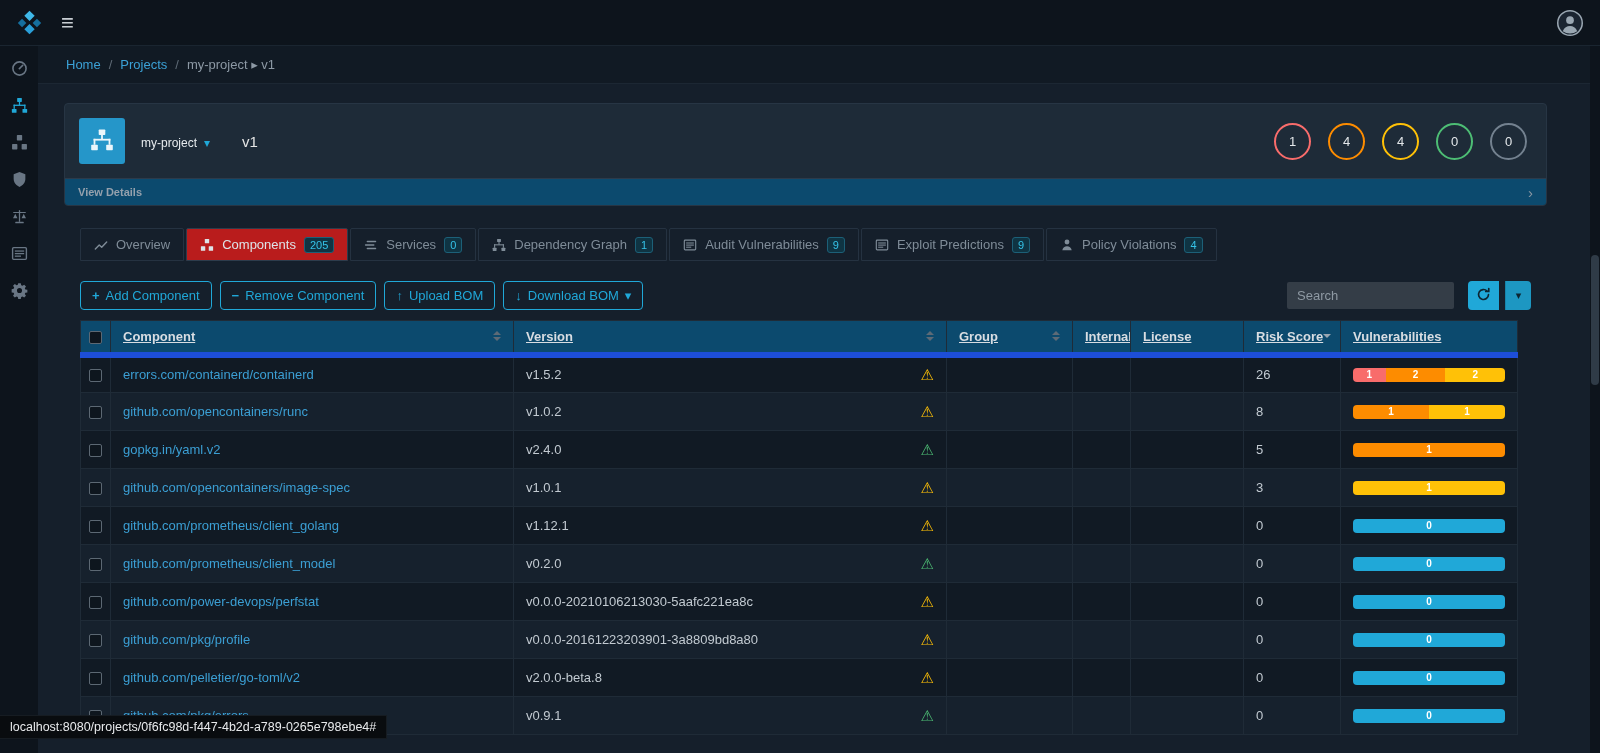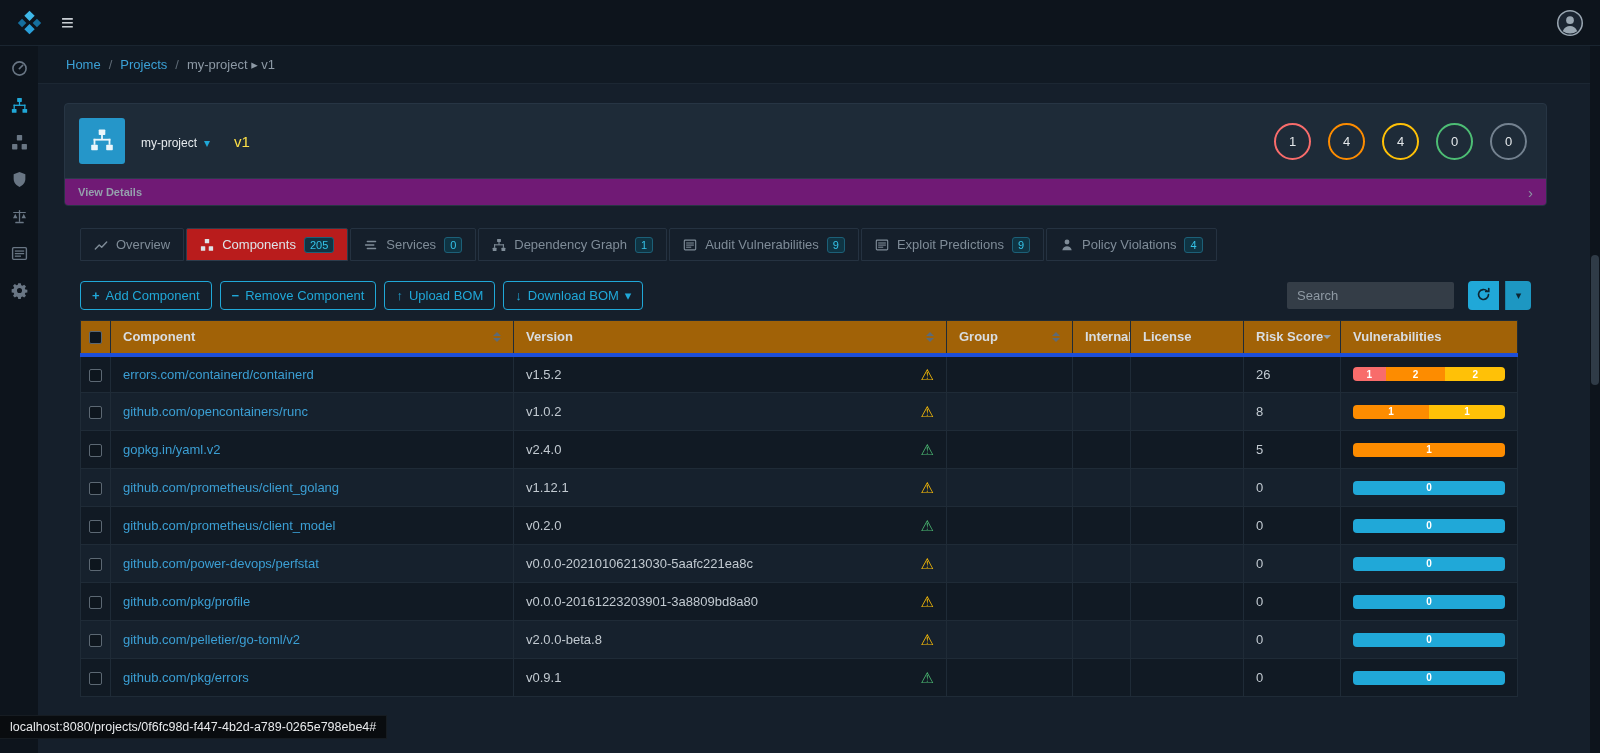--- a/index.html
+++ b/index.html
@@ -46,29 +46,29 @@
   .project-card { background:#1e2b38; border:1px solid #273544; border-radius:4px; overflow:hidden; }
   .pc-main { height:74px; display:flex; align-items:center; padding:0 14px; }
   .pc-icon {
     width:46px; height:46px; background:#2596c9; border-radius:3px;
     display:flex; align-items:center; justify-content:center; color:#eaf6fb;
   }
   .pc-icon svg { width:24px; height:24px; }
   .pc-title { display:flex; align-items:baseline; margin-left:16px; }
   .pname { color:#e7ebee; font-size:12px; font-weight:500; cursor:pointer; }
   .pcaret { color:#20a8d8; font-size:12px; margin-left:7px; cursor:pointer; }
-  .pver { color:#fde047; font-size:15px; margin-left:24px; }
+  .pver { color:#e5e5e5; font-size:15px; margin-left:32px; }
   .sev { margin-left:auto; display:flex; gap:17px; margin-right:5px; }
   .sev-circle {
     width:37px; height:37px; border-radius:50%; border:2px solid #888;
     display:flex; align-items:center; justify-content:center;
     font-size:13px; color:#e3e7ea;
   }
   .pc-details {
-    height:27px; background:#701a75; border-top:1px solid #2c3b4b;
+    height:27px; background:#0c4a6e; border-top:1px solid #2c3b4b;
     display:flex; align-items:center; padding:0 13px; cursor:pointer;
   }
   .vd-label { font-size:11px; font-weight:700; color:#95a1ad; }
   .vd-chev { margin-left:auto; color:#8a97a3; font-size:15px; line-height:1; }
 
   
   .tabs-wrap { margin-top:22px; padding:0 16px; }
   .tabs { display:flex; }
   .tab {
     height:33px; display:flex; align-items:center; gap:8px; padding:11px 13px;
@@ -104,21 +104,21 @@
   }
   .btn-refresh svg { width:15px; height:15px; }
   .btn-caret {
     width:26px; height:29px; background:#1d97c2; border:none; border-left:1px solid #1784aa;
     border-radius:0 4px 4px 0; color:#0d2531; font-size:11px; cursor:pointer;
   }
 
   
   table { border-collapse:collapse; table-layout:fixed; width:1437px; margin-top:10px; }
   th, td { border:1px solid #1f2b37; padding:0 12px; font-weight:normal; text-align:left; overflow:hidden; white-space:nowrap; }
-  thead th { height:34px; background:#a16207; color:#d8dde2; font-weight:700; border-bottom:4px solid #1d4ed8; }
+  thead th { height:34px; background:#0c4a6e; color:#d8dde2; font-weight:700; border-bottom:6px solid #1d4ed8;text-decoration:underline; }
   tbody td { height:38px; }
   tbody tr:nth-child(odd)  td { background:#111a24; }
   tbody tr:nth-child(even) td { background:#16212d; }
   td a { color:#3b9fd4; text-decoration:none; cursor:pointer; }
   .c-check, .h-check { width:30px; text-align:center; padding:0; }
   .cellflex { display:flex; align-items:center; }
   .hflex { display:flex; align-items:center; }
   input[type="checkbox"] {
     appearance:none; -webkit-appearance:none; width:13px; height:13px;
     border:1px solid #5c6873; border-radius:2px; background:#0e161e;
@@ -519,20 +519,39 @@
     <td></td>
     <td><span>5</span></td>
     <td>
                   <div class="vbar">
                     <div class="vseg" style="background: rgb(253, 140, 0); flex-grow: 1;">1</div>
                   </div>
                 </td>
   </tr>
               <tr>
     <td class="c-check"><input type="checkbox" style=""></td>
+    <td><a>github.com/opencontainers/image-spec</a></td>
+    <td>
+                  <div class="cellflex">
+        <span>v1.0.1</span>
+        <span class="vstat" style="color: rgb(255, 193, 7);">⚠</span>
+    </div>
+                </td>
+    <td></td>
+    <td></td>
+    <td></td>
+    <td><span>3</span></td>
+    <td>
+                  <div class="vbar">
+                    <div class="vseg" style="background: rgb(255, 193, 7); flex-grow: 1;">1</div>
+                  </div>
+                </td>
+  </tr>
+              <tr>
+    <td class="c-check"><input type="checkbox" style=""></td>
     <td><a>github.com/prometheus/client_golang</a></td>
     <td>
                   <div class="cellflex">
         <span>v1.12.1</span>
         <span class="vstat" style="color: rgb(255, 193, 7);">⚠</span>
     </div>
                 </td>
     <td></td>
     <td></td>
     <td></td>

